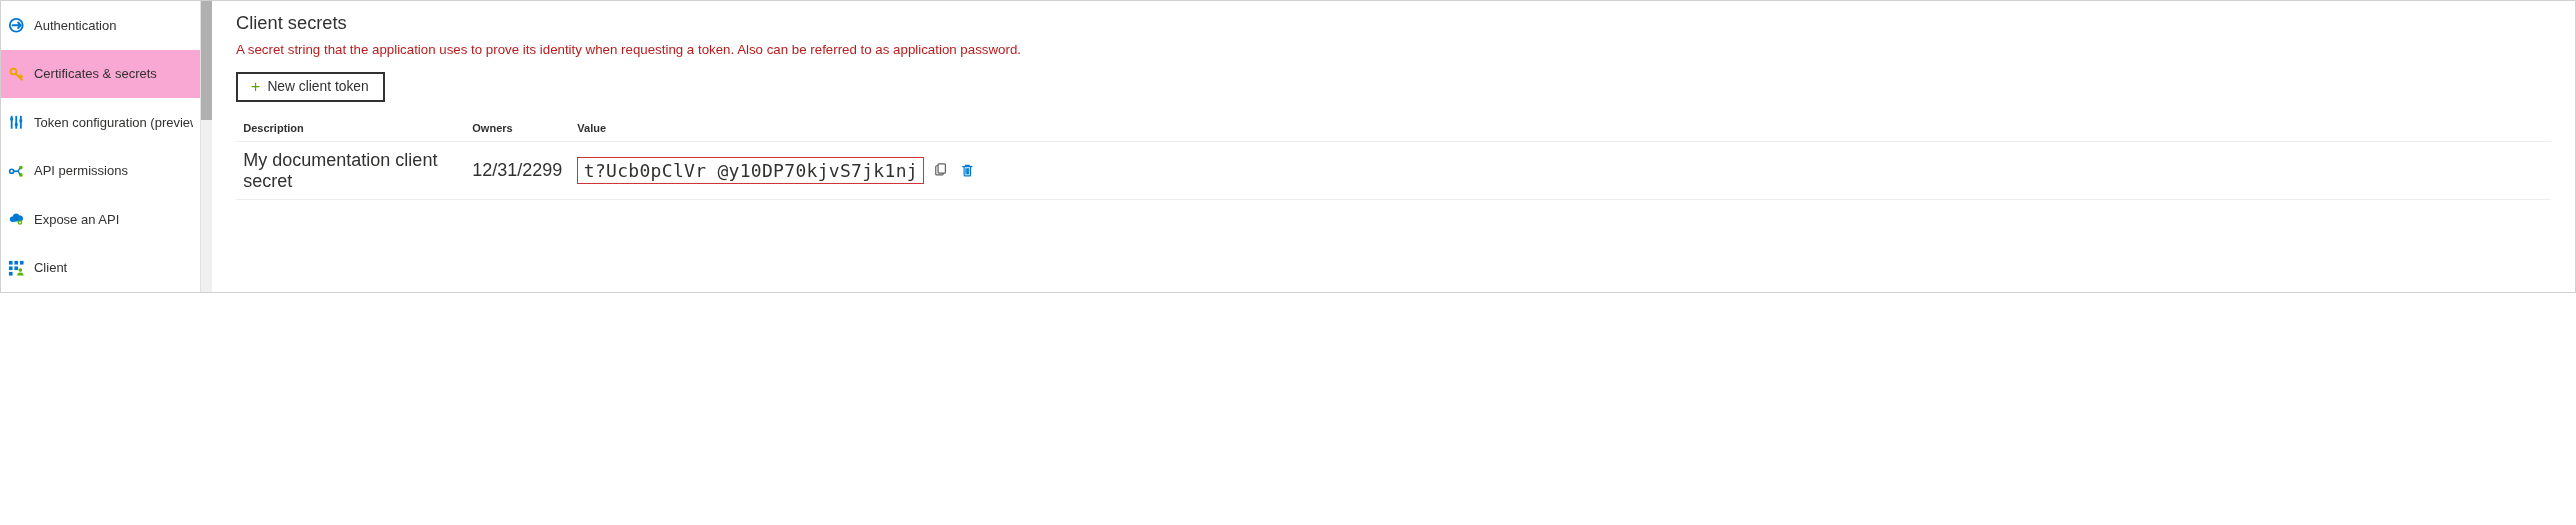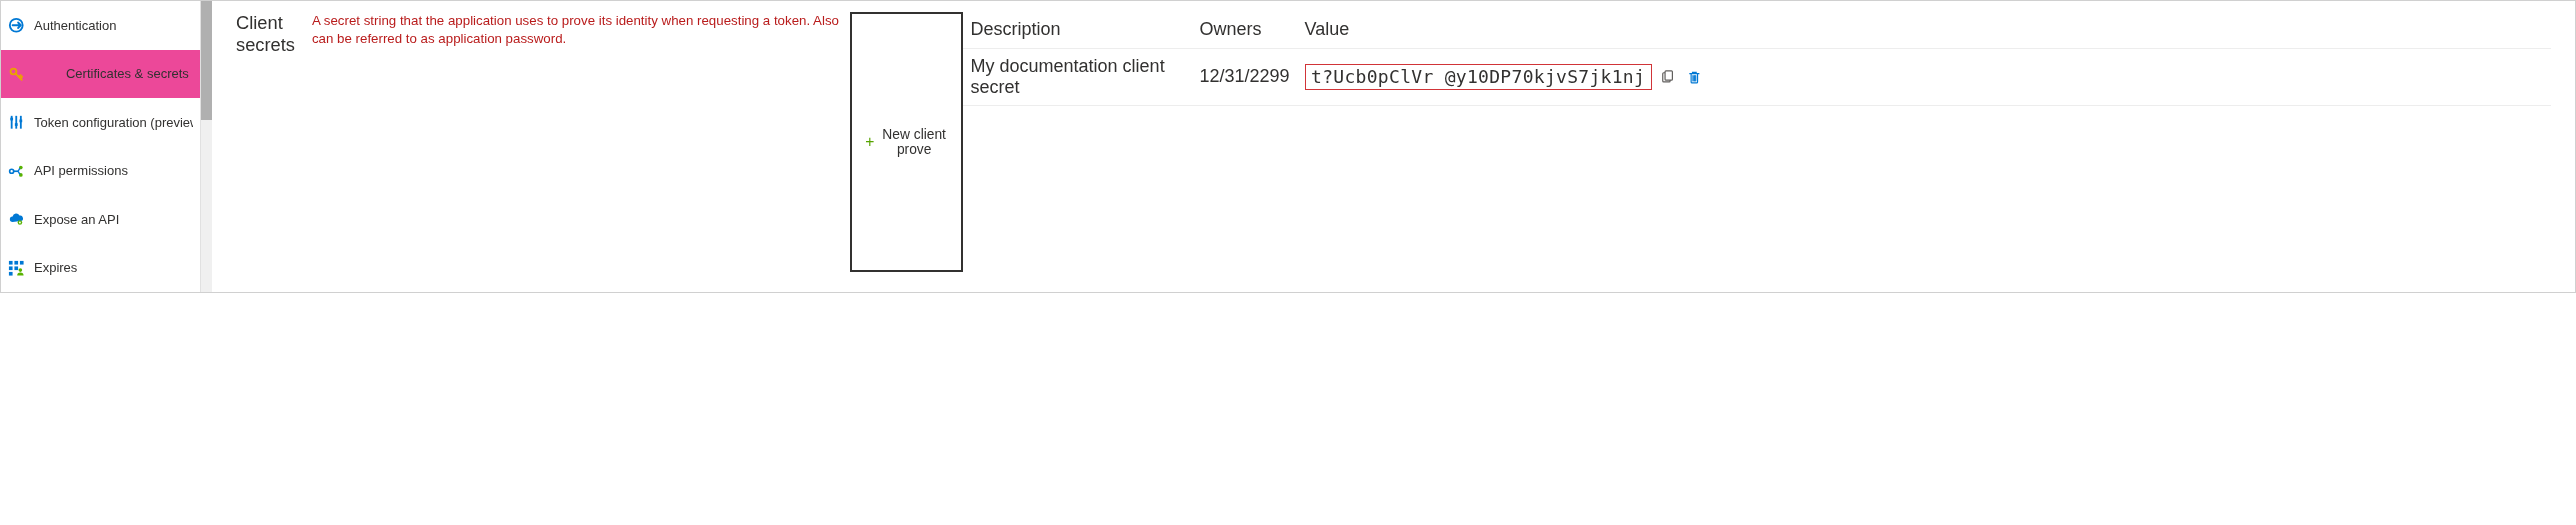--- a/index.html
+++ b/index.html
@@ -22,21 +22,21 @@
     }
     .sidebar-item {
       display: flex;
       align-items: center;
       height: 62px;
       padding: 0 7.3px;
       cursor: pointer;
       font-size: 13px;
       color: #323130;
     }
-    .sidebar-item.selected { background: #ec4899; gap: 32px; }
+    .sidebar-item.selected { background: #f9a8d4; }
     .sidebar-icon {
       width: 16.5px;
       height: 16.5px;
       margin-right: 9.2px;
       display: flex;
       align-items: center;
       justify-content: center;
       flex-shrink: 0;
     }
     .sidebar-label { white-space: nowrap; overflow: hidden; }
@@ -51,21 +51,21 @@
       left: 0; right: 0;
       top: 0;
       height: 119px;
       background: #b0b0b0;
     }
     
     .main {
       flex: 1;
       padding: 11px 24px 7.3px 24px;
       display: flex;
-      flex-direction: row;
+      flex-direction: column;
       overflow: hidden;
     }
     .section-title {
       font-size: 18.3px;
       font-weight: 400;
       color: #323130;
       margin-bottom: 7.3px;
     }
     .section-desc {
       font-size: 13.3px;
@@ -94,22 +94,22 @@
     
     .secrets-table {
       width: 100%;
     }
     .table-header, .table-row {
       display: flex;
       align-items: center;
       padding: 7.3px 7.3px;
     }
     .table-header {
-      font-weight: 400;
-      font-size: 18px;
+      font-weight: 700;
+      font-size: 11px;
       border-bottom: 0.9px solid #ededed;
     }
     .table-row {
       font-size: 18px;
       border-bottom: 0.9px solid #ededed;
     }
     .col-desc { flex: 0 0 229px; }
     .col-expires { flex: 0 0 105px; }
     .col-value { flex: 1; display: flex; align-items: center; }
     .value-box {
@@ -201,38 +201,38 @@
         <rect x="1" y="1" width="4" height="4" fill="#0078d4"></rect>
           <rect x="7" y="1" width="4" height="4" fill="#0078d4"></rect>
           <rect x="13" y="1" width="4" height="4" fill="#0078d4"></rect>
         <rect x="1" y="7" width="4" height="4" fill="#0078d4"></rect>
           <rect x="7" y="7" width="4" height="4" fill="#0078d4"></rect>
         <rect x="1" y="13" width="4" height="4" fill="#0078d4"></rect>
         <circle cx="13.5" cy="11" r="2" fill="#59b300"></circle>
         <path d="M10 17 a3.5 3.5 0 0 1 7 0 z" fill="#59b300"></path>
       </svg>
     </span>
-    <span class="sidebar-label">Expires</span>
+    <span class="sidebar-label">Client</span>
   </div>
 
 </nav>
 
 <div class="scroll-track">
   <div class="scroll-thumb"></div>
 </div>
 
 <main class="main">
 
   <h2 class="section-title">Client secrets</h2>
 
   <p class="section-desc">A secret string that the application uses to prove its identity when requesting a token. Also can be referred to as application password.</p>
 
   <button class="new-secret-btn">
     <span class="plus">+</span>
-    <span>New client prove</span>
+    <span>New client token</span>
   </button>
 
   <div class="secrets-table">
 
     <div class="table-header">
       <div class="col-desc">Description</div>
       <div class="col-expires">Owners</div>
       <div class="col-value">Value</div>
     </div>
 

